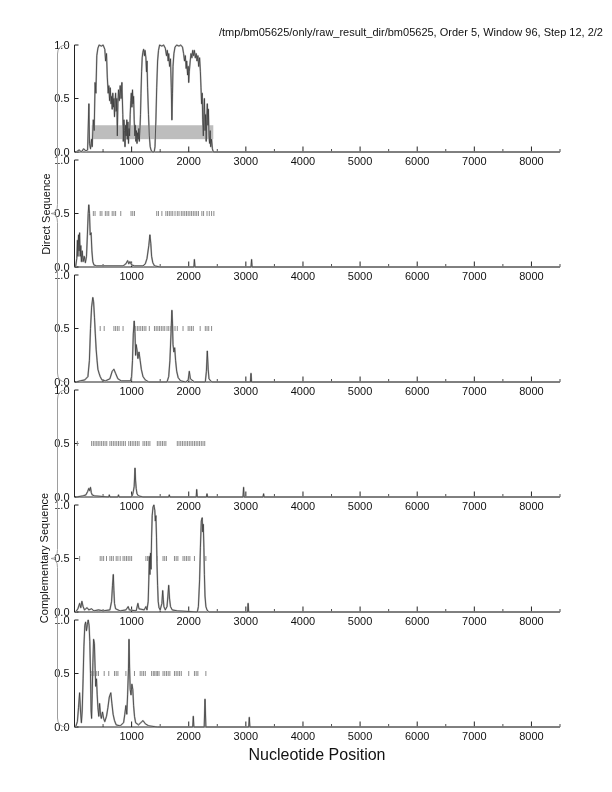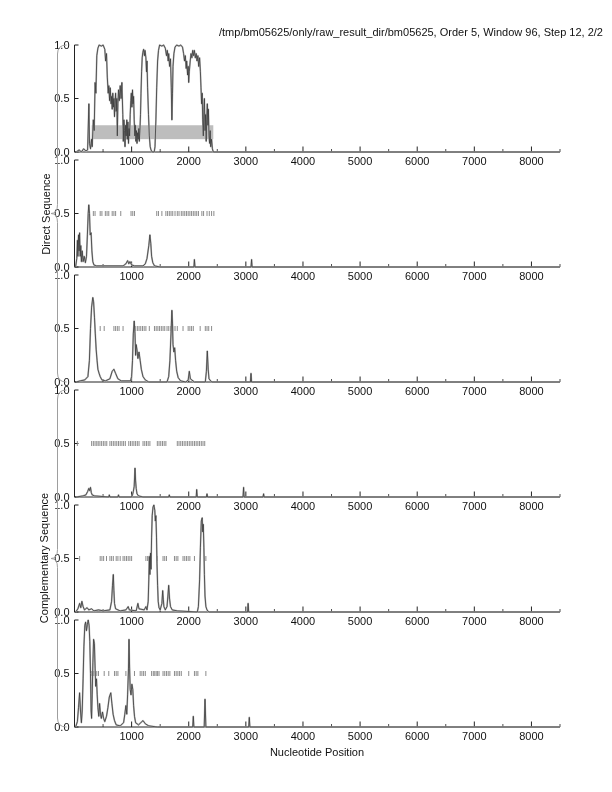--- a/index.html
+++ b/index.html
@@ -3,21 +3,21 @@
 <meta charset="utf-8">
 <style>
   html,body{margin:0;padding:0;background:#888;}
   .page{
     position:relative;width:612px;height:792px;background:#ffffff;
     font-family:"Liberation Sans", sans-serif;color:#111;overflow:hidden;
     margin:0 auto;
     padding-left:46px;
   }
   .title{position:absolute;left:219px;top:26px;font-size:11px;white-space:nowrap;color:#111;}
-  .xlab{position:absolute;left:317px;top:746px;transform:translateX(-50%);font-size:11px;color:#111;}
+  .xlab{position:absolute;left:317px;top:746px;transform:translateX(-50%);font-size:16px;color:#111;}
   .ylab{position:absolute;transform:translate(-50%,-50%) rotate(-90deg);white-space:nowrap;font-size:11px;color:#111;}
   .ylab-direct{left:46px;top:214px;}
   .ylab-comp{left:44px;top:558px;}
   svg{position:absolute;left:0;top:0;}
 </style>
 </head>
 <body>
 
 <div class="page">
   <div class="title">/tmp/bm05625/only/raw_result_dir/bm05625, Order 5, Window 96, Step 12, 2/2</div>

